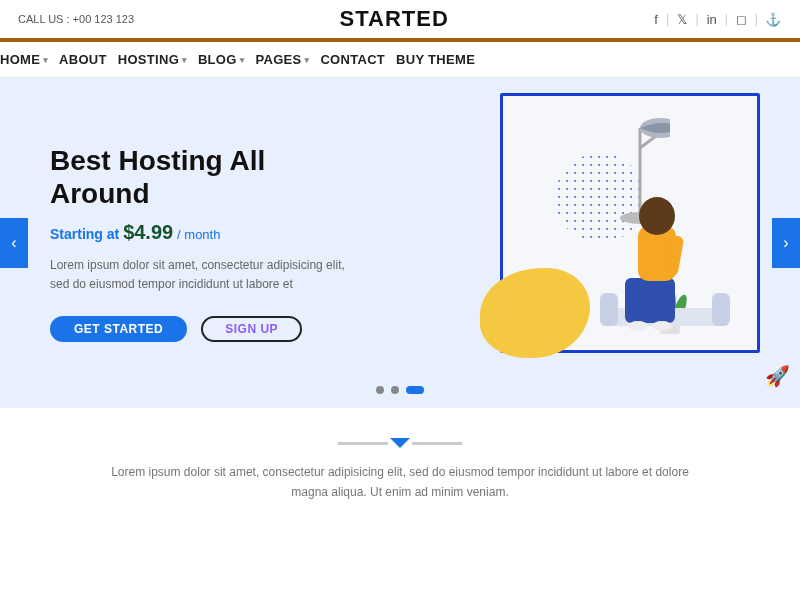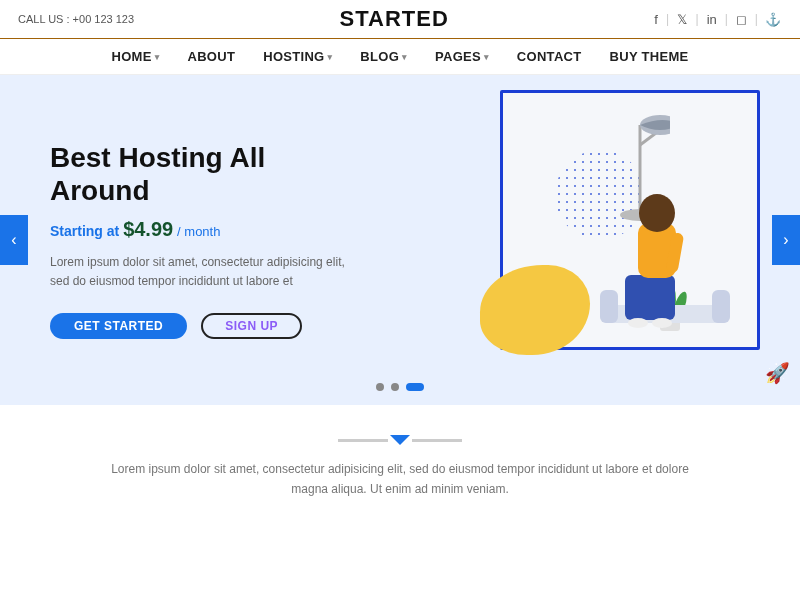--- a/index.html
+++ b/index.html
@@ -5,34 +5,33 @@
     * { margin: 0; padding: 0; box-sizing: border-box; }
     body { font-family: Arial, sans-serif; width: 800px; height: 600px; overflow: hidden; background: #fff; }
 
     
     .top-bar {
       display: flex;
       align-items: center;
       justify-content: space-between;
       padding: 6px 18px;
       background: #fff;
-      border-bottom: 1px solid #a16207;
+      border-bottom: 4px solid #a16207;
     }
     .top-bar-phone { font-size: 11px; color: #555; }
     .top-bar-logo { font-size: 22px; font-weight: 900; color: #111; letter-spacing: 1px; }
     .top-bar-social { display: flex; align-items: center; gap: 6px; font-size: 12px; color: #555; }
     .top-bar-social .sep { color: #ccc; margin: 0 2px; }
     .social-icon { color: #555; font-size: 13px; cursor: pointer; }
 
     
     nav {
       display: flex;
       align-items: center;
-      justify-content: center;
-      gap: 28px;
+      gap: 11px;
       padding: 10px 0;
       background: #fff;
       border-bottom: 1px solid #eee;
     }
     .nav-item {
       font-size: 13px;
       font-weight: 600;
       color: #222;
       cursor: pointer;
       display: flex;

